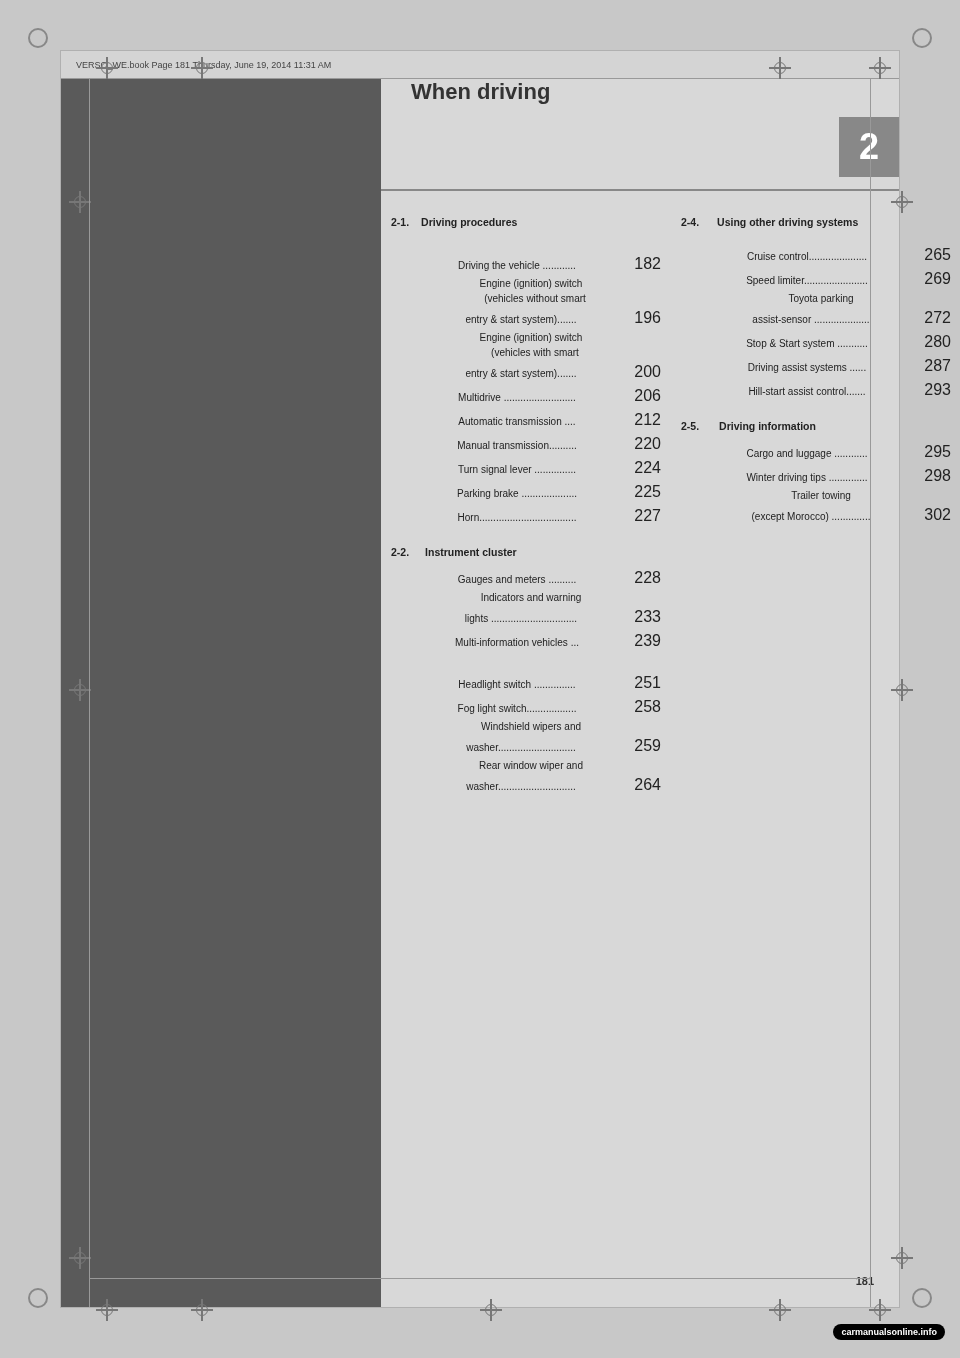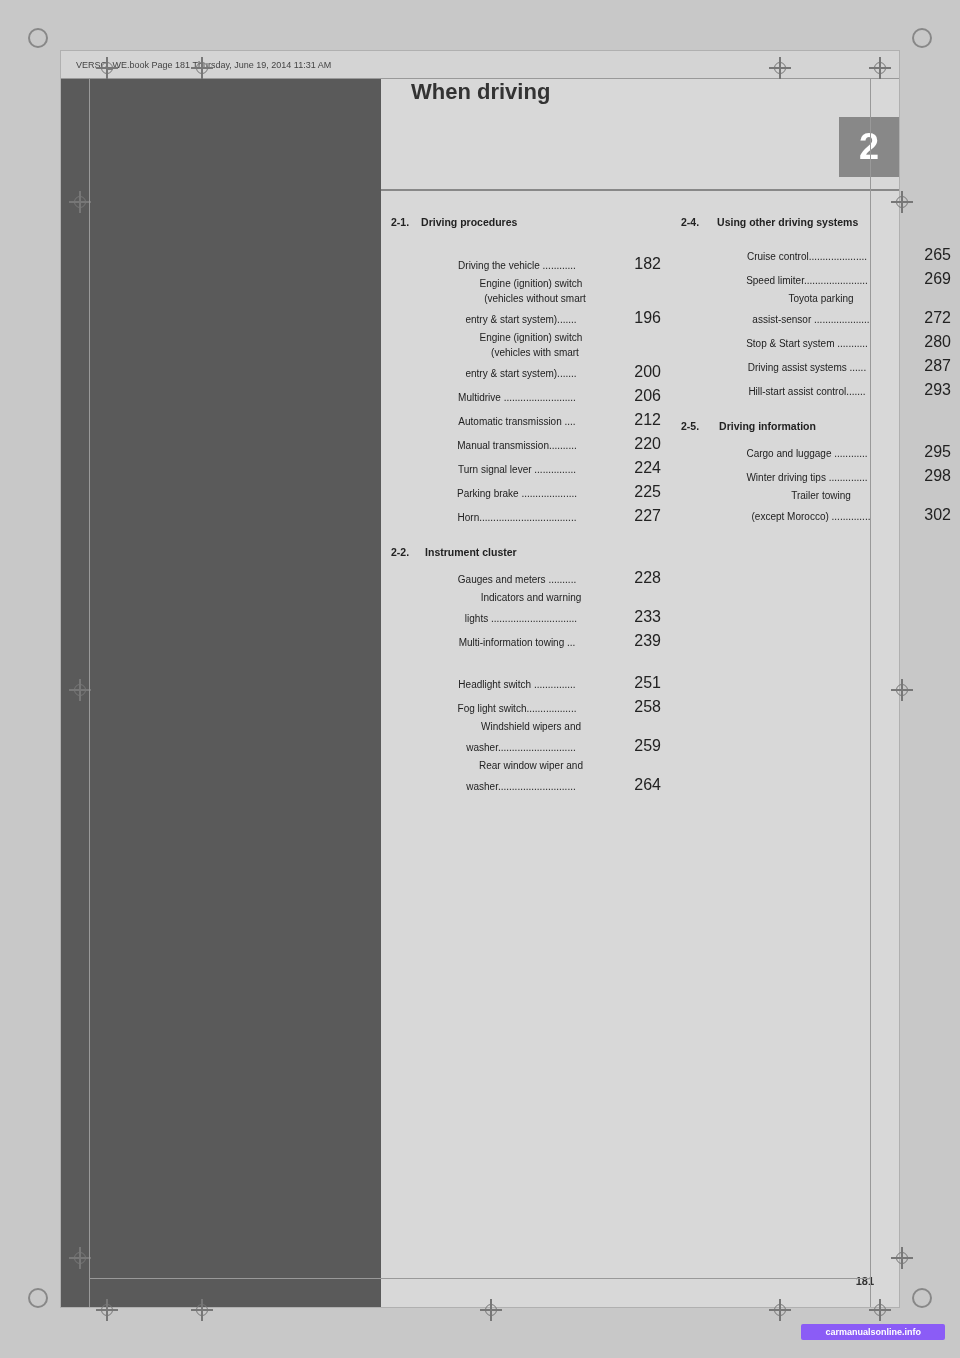--- a/index.html
+++ b/index.html
@@ -302,21 +302,21 @@
         <span class="page-ref">228</span>
       </div>
       <div class="toc-line indent1">
         <span class="toc-text">Indicators and warning</span>
       </div>
       <div class="toc-line indent2">
         <span class="toc-text">lights ...............................</span>
         <span class="page-ref">233</span>
       </div>
       <div class="toc-line indent1">
-        <span class="toc-text">Multi-information towing ...</span>
+        <span class="toc-text">Multi-information vehicles ...</span>
         <span class="page-ref">239</span>
       </div>
     </div>
 
     <div class="section-block">
       <div class="toc-line indent1">
         <span class="toc-text">Headlight switch ...............</span>
         <span class="page-ref">251</span>
       </div>
       <div class="toc-line indent1">
@@ -488,18 +488,18 @@
   </div>
 
   <div style="position:absolute;top:28px;bottom:0;left:28px;width:1px;background:#999;"></div>
 
   <div style="position:absolute;top:28px;bottom:0;right:28px;width:1px;background:#999;"></div>
 
   <div style="position:absolute;bottom:28px;left:28px;right:28px;height:1px;background:#999;"></div>
 
 </div>
 
-<div style="position:absolute;bottom:18px;right:15px;background:#8b5cf6;color:white;font-size:9px;font-family:Arial,sans-serif;font-weight:bold;padding:3px 24px;border-radius:2px;">carmanualsonline.info</div>
+<div style="position:absolute;bottom:18px;right:15px;background:#000000;color:white;font-size:9px;font-family:Arial,sans-serif;font-weight:bold;padding:3px 8px;border-radius:8px;">carmanualsonline.info</div>
 
 <div style="position:absolute;top:28px;left:28px;width:20px;height:20px;border-radius:50%;border:2px solid #888;background:transparent;"></div>
 <div style="position:absolute;top:28px;right:28px;width:20px;height:20px;border-radius:50%;border:2px solid #888;background:transparent;"></div>
 <div style="position:absolute;bottom:50px;left:28px;width:20px;height:20px;border-radius:50%;border:2px solid #888;background:transparent;"></div>
 <div style="position:absolute;bottom:50px;right:28px;width:20px;height:20px;border-radius:50%;border:2px solid #888;background:transparent;"></div>
 
 </body></html>

